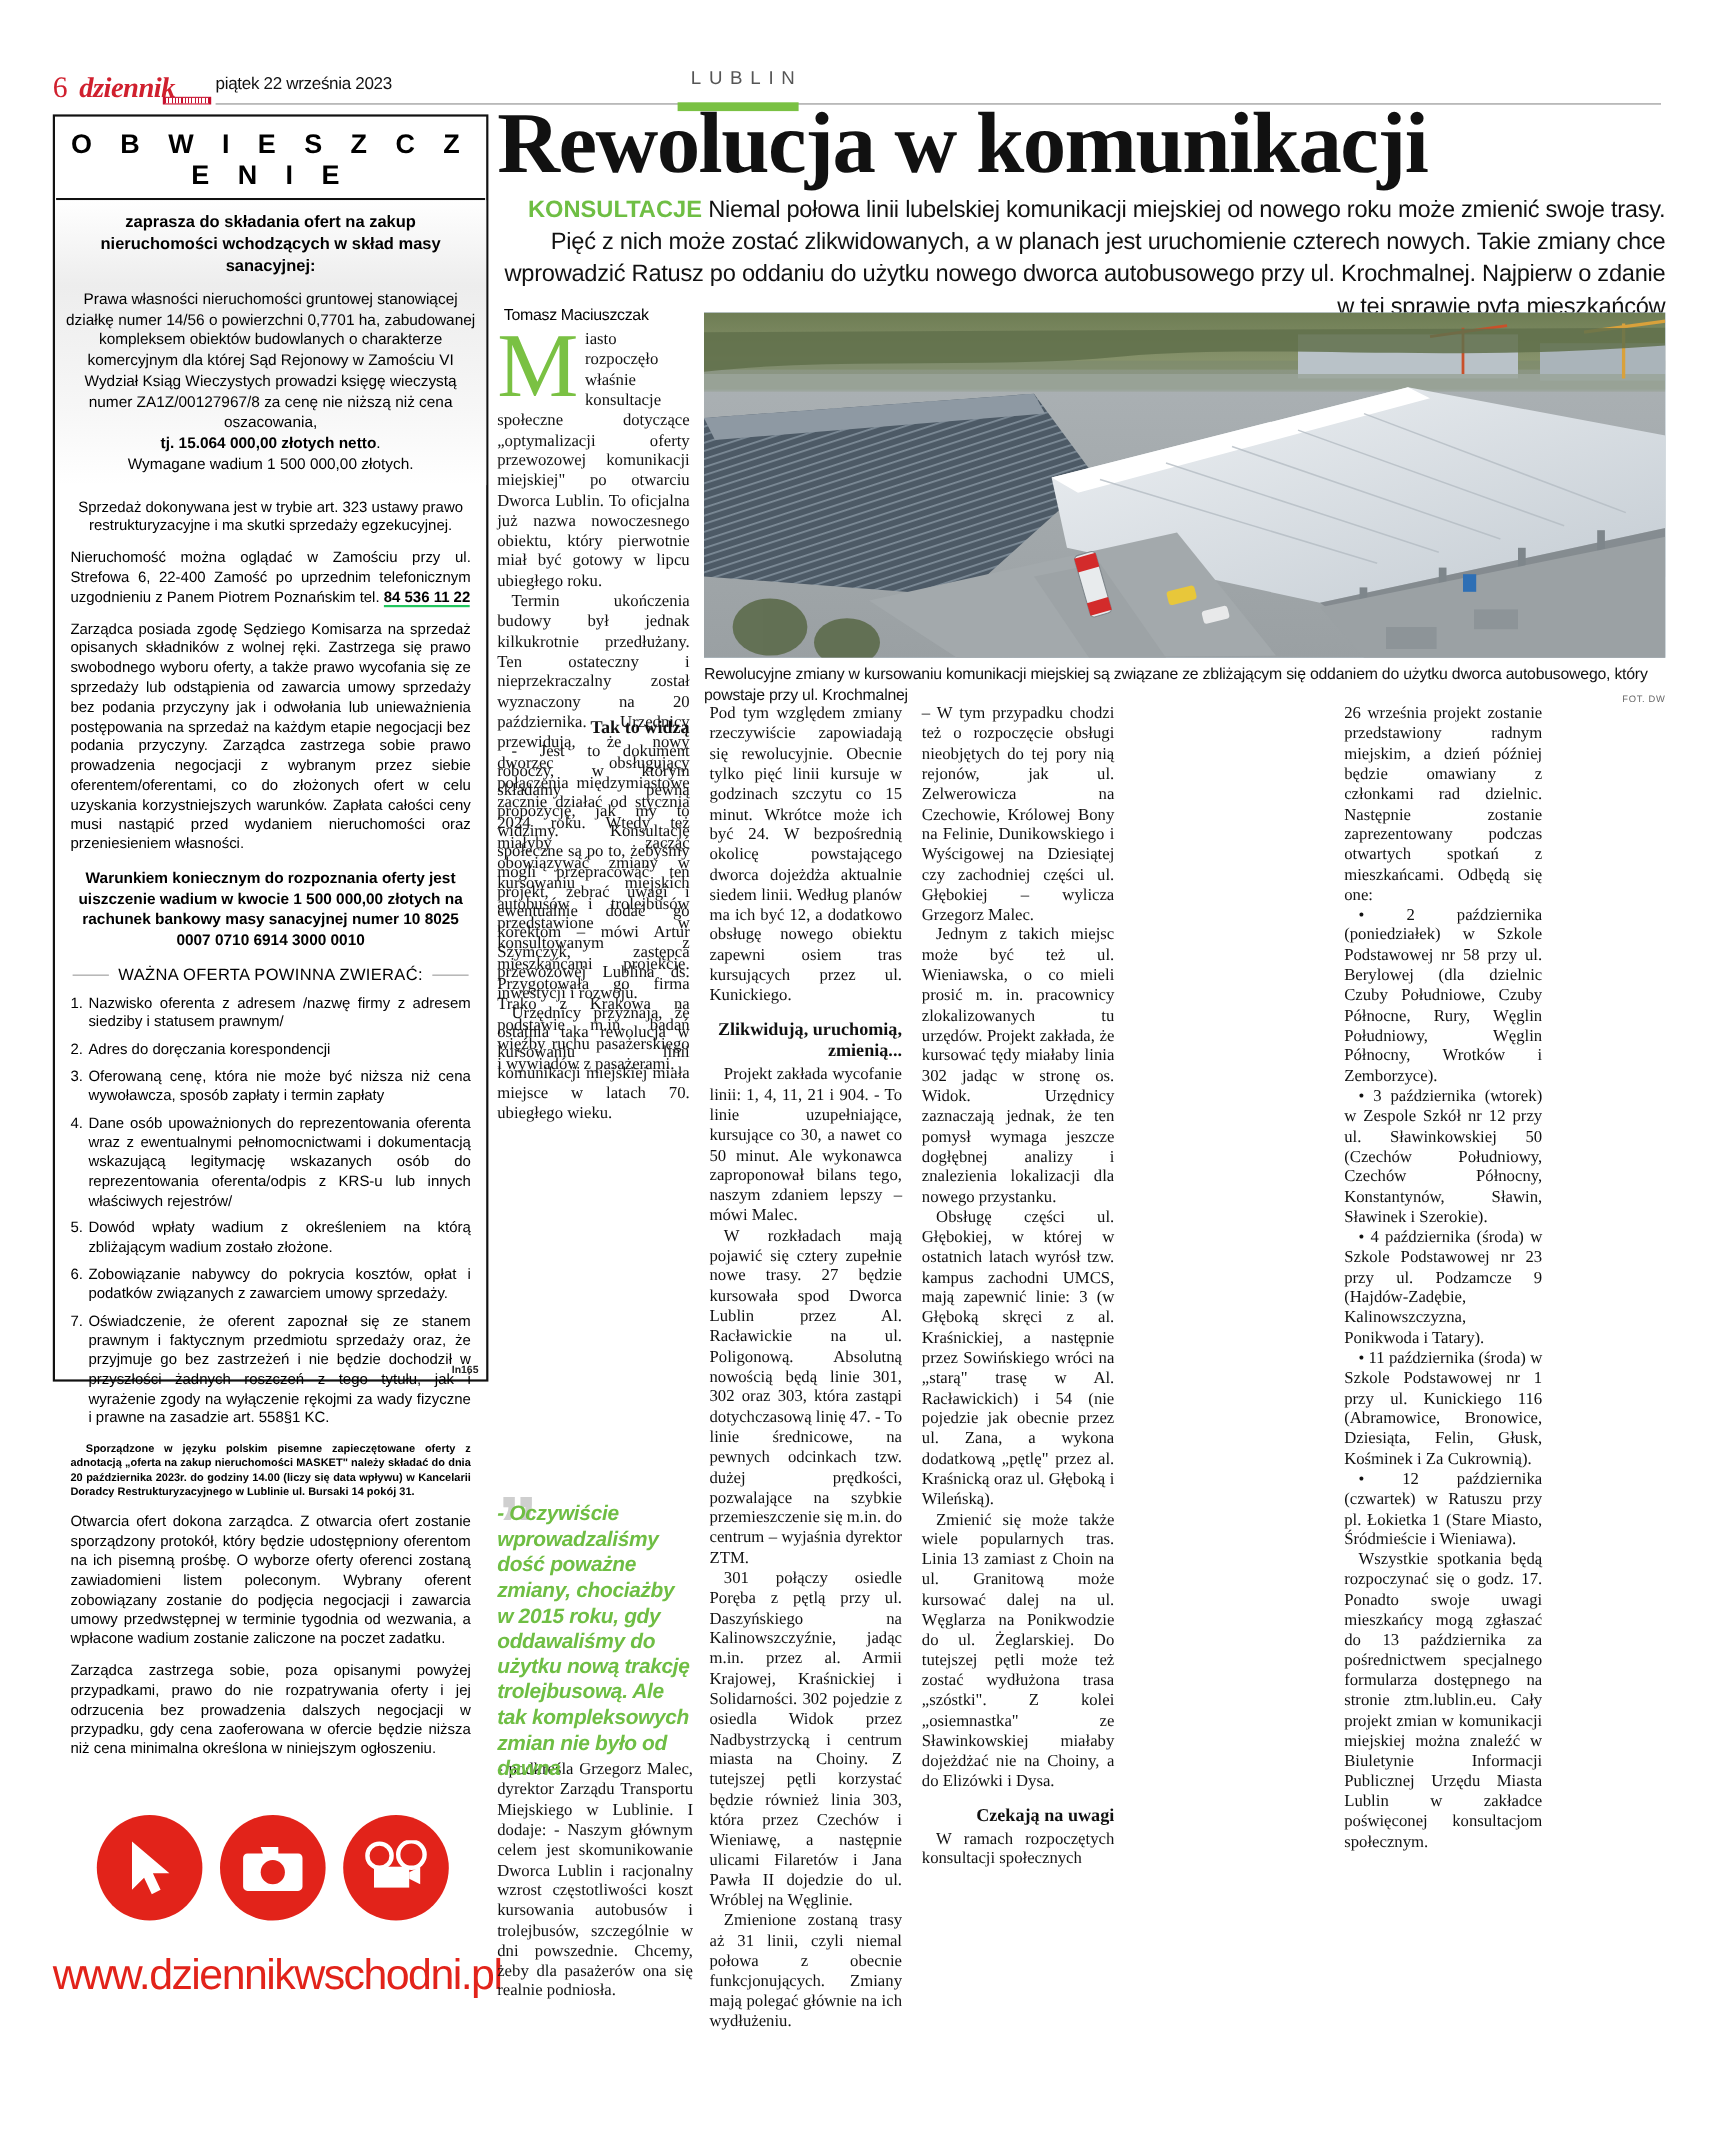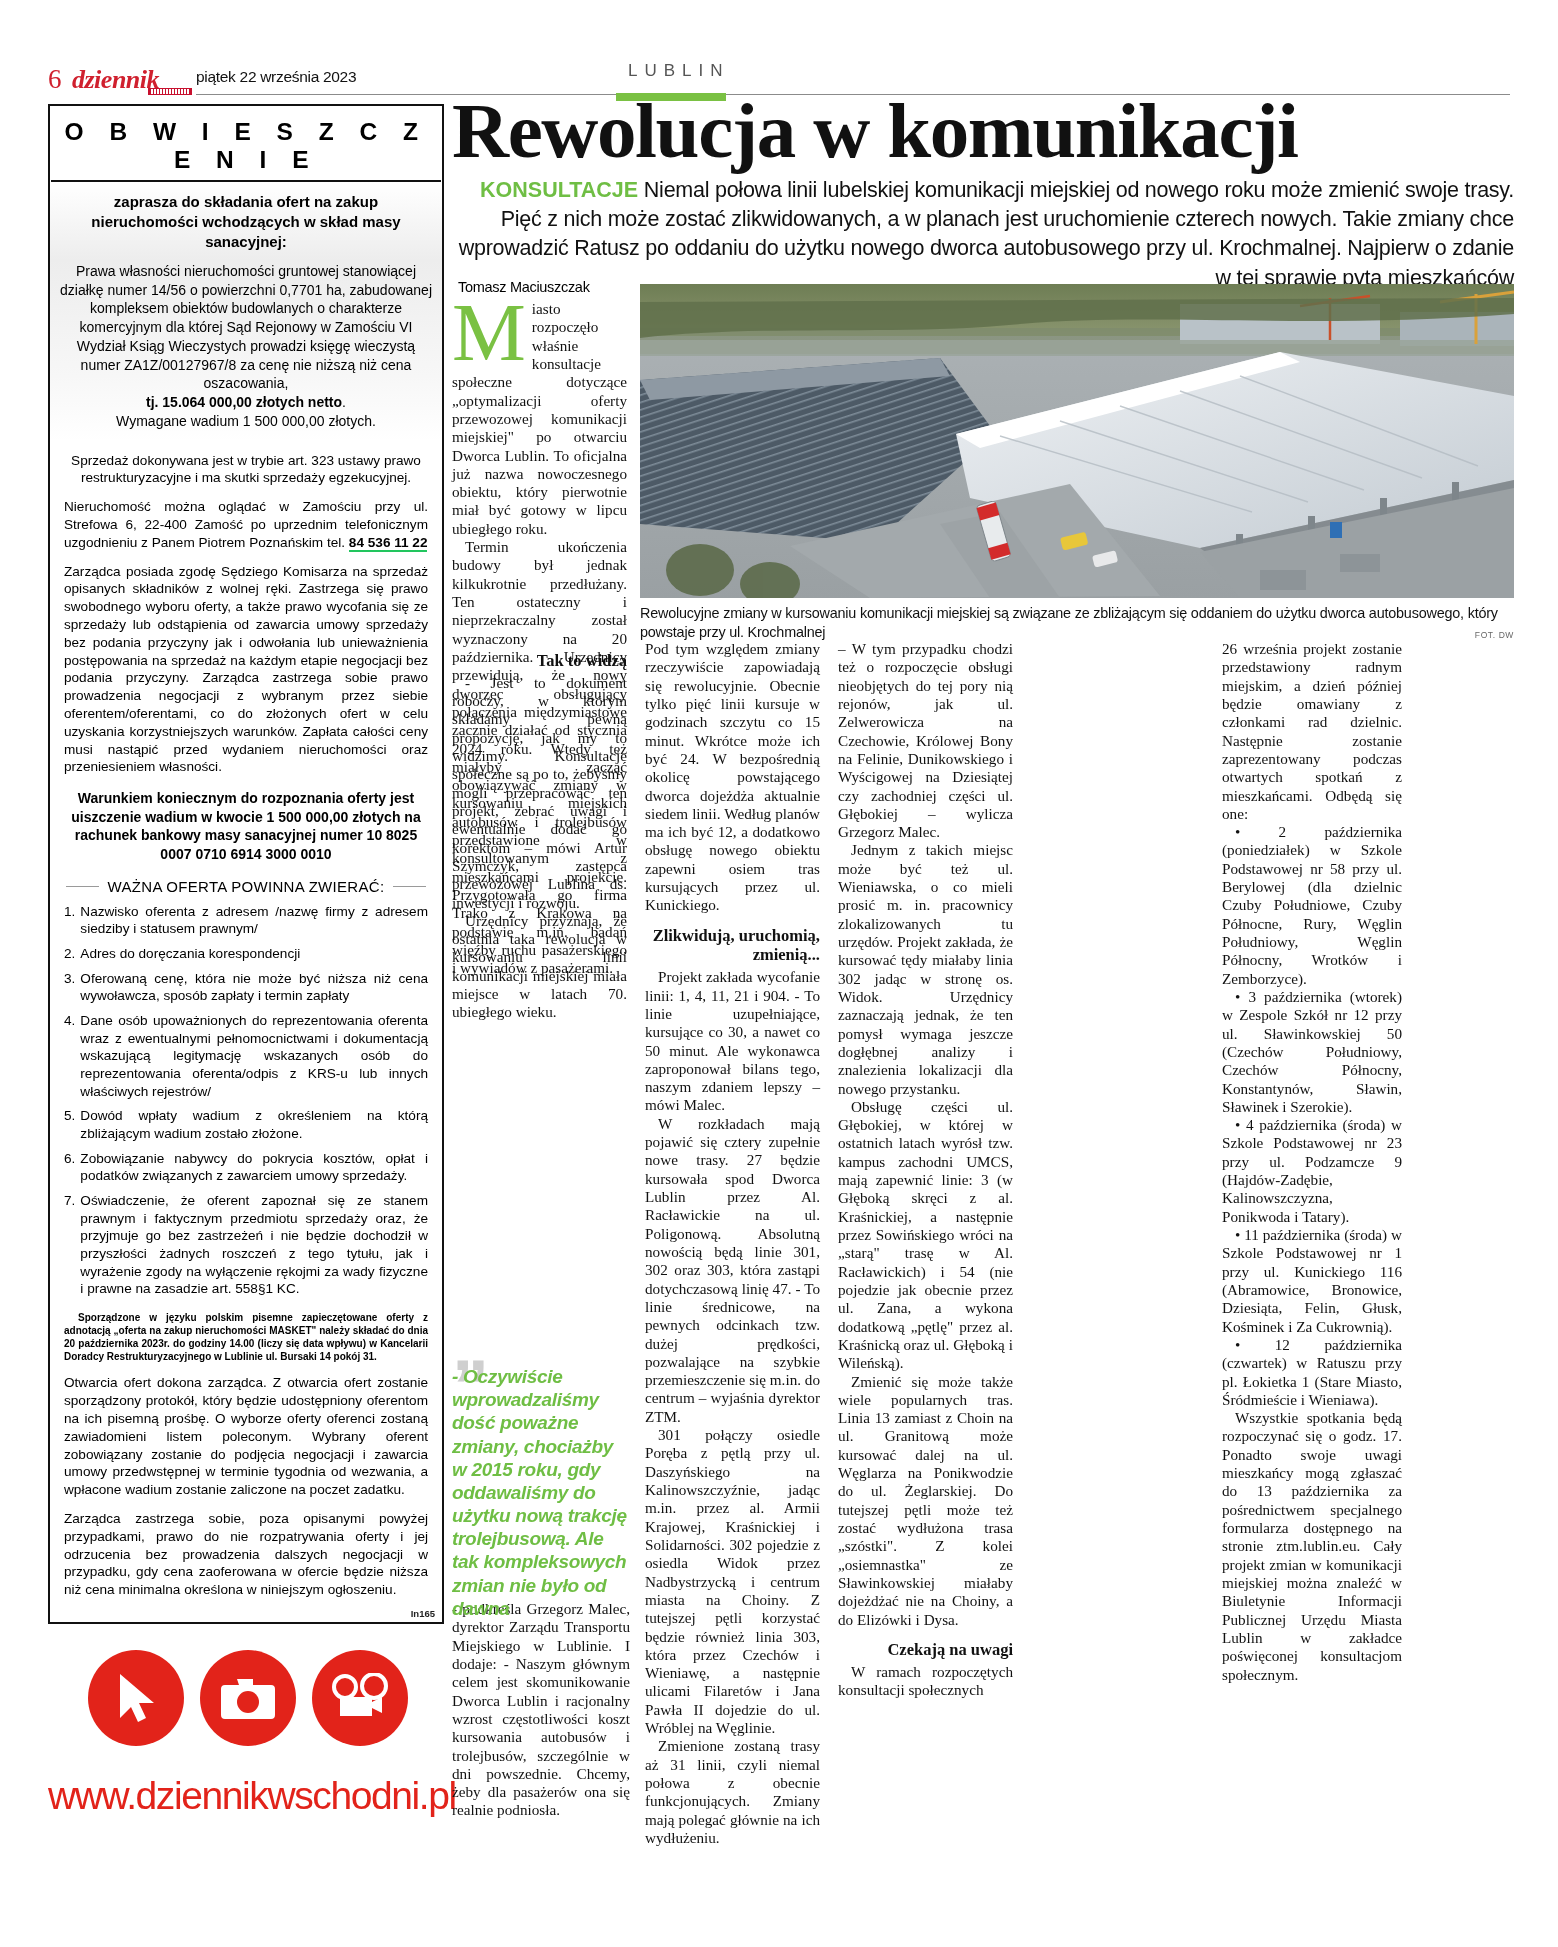--- a/index.html
+++ b/index.html
@@ -25,21 +25,21 @@
   .issuedate { position:absolute; left:148px; top:4px; font-size:15.5px;
                letter-spacing:-.3px; color:#111; }
   .mast-rule { position:absolute; left:148px; top:30px; width:1314px; height:1px;
                background:#8b8b8b; }
   .section-tag { position:absolute; left:566px; top:-3px; background:#fff;
                  padding:0 14px; font-size:17px; letter-spacing:7px; color:#555; }
   .section-underline{ position:absolute; left:568px; top:29px; width:110px; height:8px;
                  background:#7ac143; }
 
   
-  .ann { position:absolute; left:48px; top:104px; width:396px; height:1520px;
+  .ann { position:absolute; left:48px; top:104px; width:396px; height:1152px;
          border:2px solid #111; background:#fff; padding:0; }
   .ann-inner { padding:0 14px; }
   .ann-title { text-align:center; font-size:24.5px; font-weight:bold;
                letter-spacing:9.5px; padding:12px 0 6px; border-bottom:2px solid #111;
                margin:0 1px; }
   .ann-head { text-align:center; font-weight:bold; font-size:14.6px; line-height:1.30;
               padding:10px 8px 9px; }
   .ann-grad { background:linear-gradient(to bottom,#fff 0%,#ededed 30%,#f7f7f7 75%,#fff 100%);
               padding:6px 8px 10px; }
   .ann-invite { text-align:center; font-weight:bold; font-size:15px; line-height:1.33;

